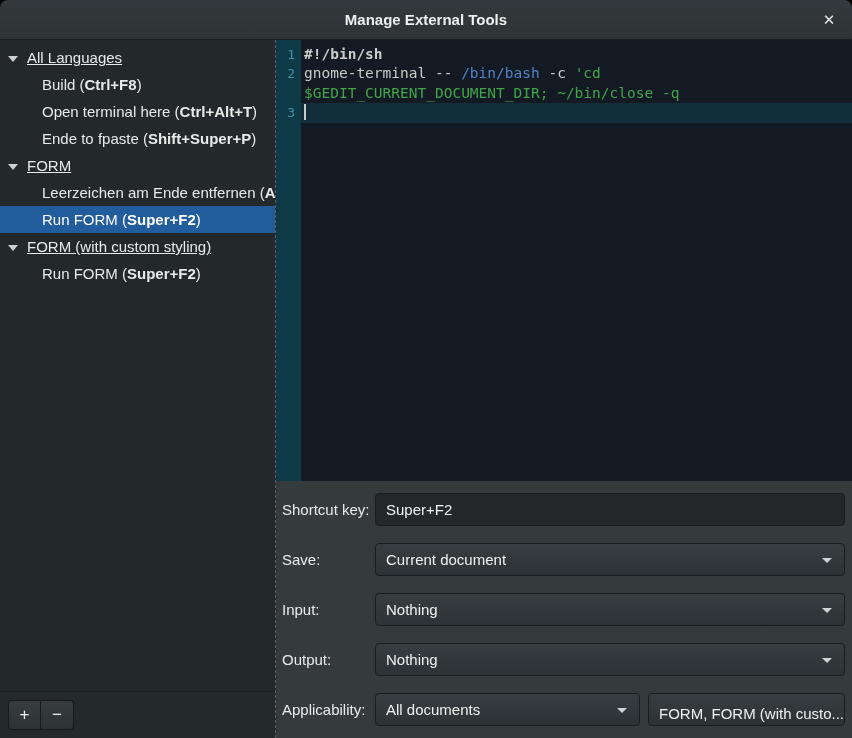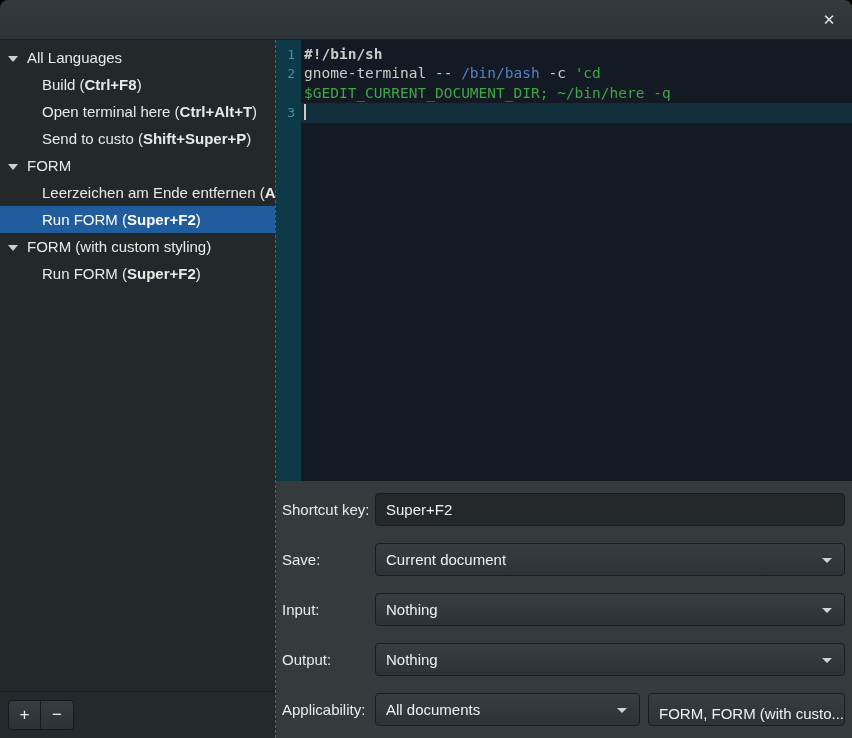--- a/index.html
+++ b/index.html
@@ -25,21 +25,21 @@
   .content{display:flex;height:698px;}
   .sidebar{
     width:276px;box-sizing:border-box;display:flex;flex-direction:column;
     border-right:1px dashed #595e61;background:#23282b;
   }
   .tree{flex:1;padding-top:4px;overflow:hidden;}
   .tree-row{
     height:27px;display:flex;align-items:center;
     color:#e8eae8;font-size:15px;white-space:nowrap;overflow:hidden;
   }
-  .tree-row.cat{padding-left:8px;}
+  .tree-row.cat{padding-left:8px;text-decoration:underline;}
   .tree-row.child{padding-left:42px;}
   .tree-row.selected{background:var(--accent);color:#ffffff;}
   .expander{
     width:0;height:0;border-left:5px solid transparent;border-right:5px solid transparent;
     border-top:6px solid #ccd0d2;margin-right:9px;margin-top:2px;flex:none;
   }
   .tree-label{white-space:pre;}
   .tree-label .b{font-weight:bold;}
   .side-toolbar{
     height:47px;border-top:1px solid #1b1f22;display:flex;align-items:center;
@@ -104,39 +104,40 @@
     color:#f0f1f1;font-size:15px;padding:8px 8px 0 10px;
     white-space:nowrap;overflow:hidden;min-width:0;
   }
 </style>
 </head>
 <body>
 
 <div class="window">
 
   <div class="titlebar">
+    <span class="title">Manage External Tools</span>
     <span class="close-btn">✕</span>
   </div>
 
   <div class="content">
 
     <div class="sidebar">
       <div class="tree">
           <div class="tree-row cat">
             <span class="expander"></span>
             <span class="tree-label"><span>All Languages</span></span>
           </div>
           <div class="tree-row child">
             <span class="tree-label"><span>Build (</span><span class="b">Ctrl+F8</span><span>)</span></span>
           </div>
           <div class="tree-row child">
             <span class="tree-label"><span>Open terminal here (</span><span class="b">Ctrl+Alt+T</span><span>)</span></span>
           </div>
           <div class="tree-row child">
-            <span class="tree-label"><span>Send to custo (</span><span class="b">Shift+Super+P</span><span>)</span></span>
+            <span class="tree-label"><span>Ende to fpaste (</span><span class="b">Shift+Super+P</span><span>)</span></span>
           </div>
           <div class="tree-row cat">
             <span class="expander"></span>
             <span class="tree-label"><span>FORM</span></span>
           </div>
           <div class="tree-row child">
             <span class="tree-label"><span>Leerzeichen am Ende entfernen (</span><span class="b">Alt</span></span>
           </div>
           <div class="tree-row child selected">
             <span class="tree-label"><span>Run FORM (</span><span class="b">Super+F2</span><span>)</span></span>
@@ -165,21 +166,21 @@
           <div class="code-row">
             <span class="lnum">1</span>
             <span class="lcontent"><span class="tok-kw">#!/bin/sh</span></span>
           </div>
           <div class="code-row">
             <span class="lnum">2</span>
             <span class="lcontent"><span class="tok-plain">gnome-terminal -- </span><span class="tok-path">/bin/bash</span><span class="tok-plain"> -c </span><span class="tok-str">'cd</span></span>
           </div>
           <div class="code-row">
             <span class="lnum"></span>
-            <span class="lcontent"><span class="tok-str">$GEDIT_CURRENT_DOCUMENT_DIR; ~/bin/here -q</span></span>
+            <span class="lcontent"><span class="tok-str">$GEDIT_CURRENT_DOCUMENT_DIR; ~/bin/close -q</span></span>
           </div>
           <div class="code-row current">
             <span class="lnum">3</span>
             <span class="lcontent"><span class="cursor"></span></span>
           </div>
         </div>
 
       <div class="form-panel">
 
         <div class="form-row">

